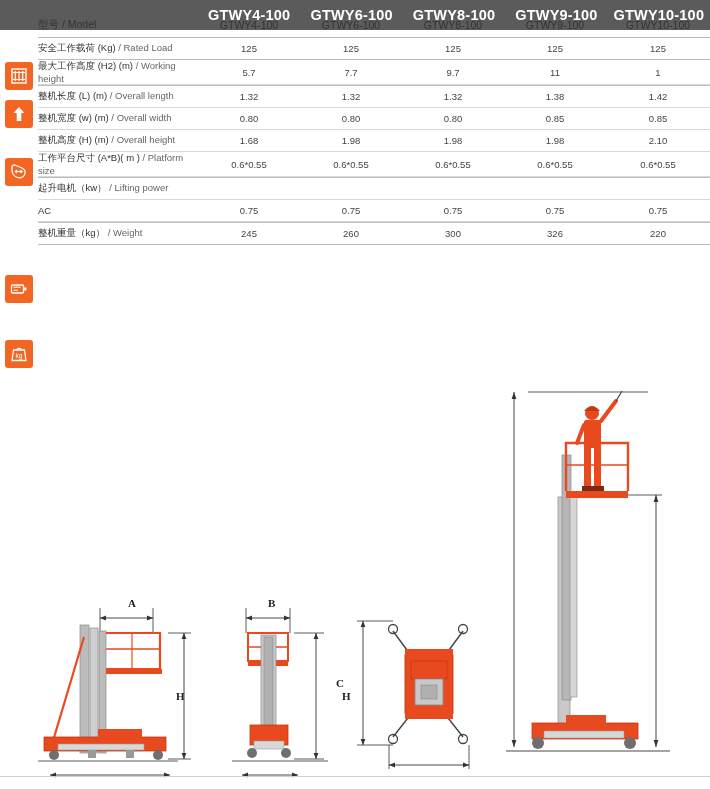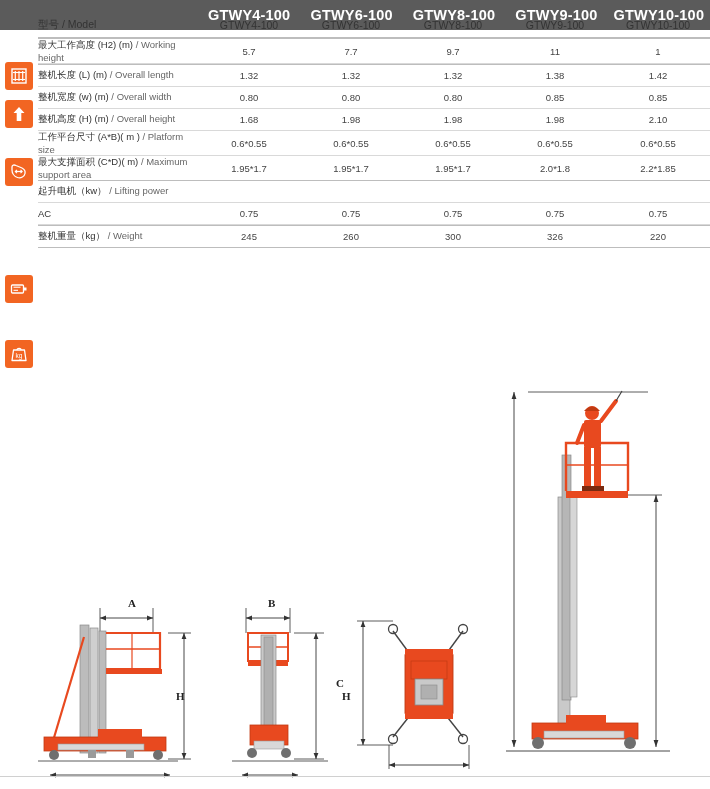--- a/index.html
+++ b/index.html
@@ -218,20 +218,30 @@
         <td class="val">GTWY4-100</td>
         <td class="val">GTWY6-100</td>
         <td class="val">GTWY8-100</td>
         <td class="val">GTWY9-100</td>
         <td class="val">GTWY10-100</td>
       </tr>
       <tr class="thick">
           <td colspan="6"></td>
         </tr>
 
+      <tr>
+        <td class="lbl">
+          <span class="cn">安全工作载荷 (Kg)</span><span class="en"> / Rated Load</span>
+        </td>
+        <td class="val">125</td>
+        <td class="val">125</td>
+        <td class="val">125</td>
+        <td class="val">125</td>
+        <td class="val">125</td>
+      </tr>
       <tr class="thick">
           <td colspan="6"></td>
         </tr>
 
       <tr>
         <td class="lbl">
           <span class="cn">最大工作高度 (H2) (m)</span><span class="en"> / Working height</span>
         </td>
         <td class="val">5.7</td>
         <td class="val">7.7</td>
@@ -296,30 +306,20 @@
         <td class="val">0.6*0.55</td>
         <td class="val">0.6*0.55</td>
         <td class="val">0.6*0.55</td>
         <td class="val">0.6*0.55</td>
         <td class="val">0.6*0.55</td>
       </tr>
       <tr class="sep">
           <td colspan="6"></td>
         </tr>
 
-      <tr>
-        <td class="lbl">
-          <span class="cn">最大支撑面积 (C*D)( m)</span><span class="en"> / Maximum support area</span>
-        </td>
-        <td class="val">1.95*1.7</td>
-        <td class="val">1.95*1.7</td>
-        <td class="val">1.95*1.7</td>
-        <td class="val">2.0*1.8</td>
-        <td class="val">2.2*1.85</td>
-      </tr>
       <tr class="thick">
           <td colspan="6"></td>
         </tr>
 
       <tr>
         <td class="lbl">
           <span class="cn">起升电机（kw）</span><span class="en"> / Lifting power</span>
         </td>
         <td class="val"></td>
         <td class="val"></td>

